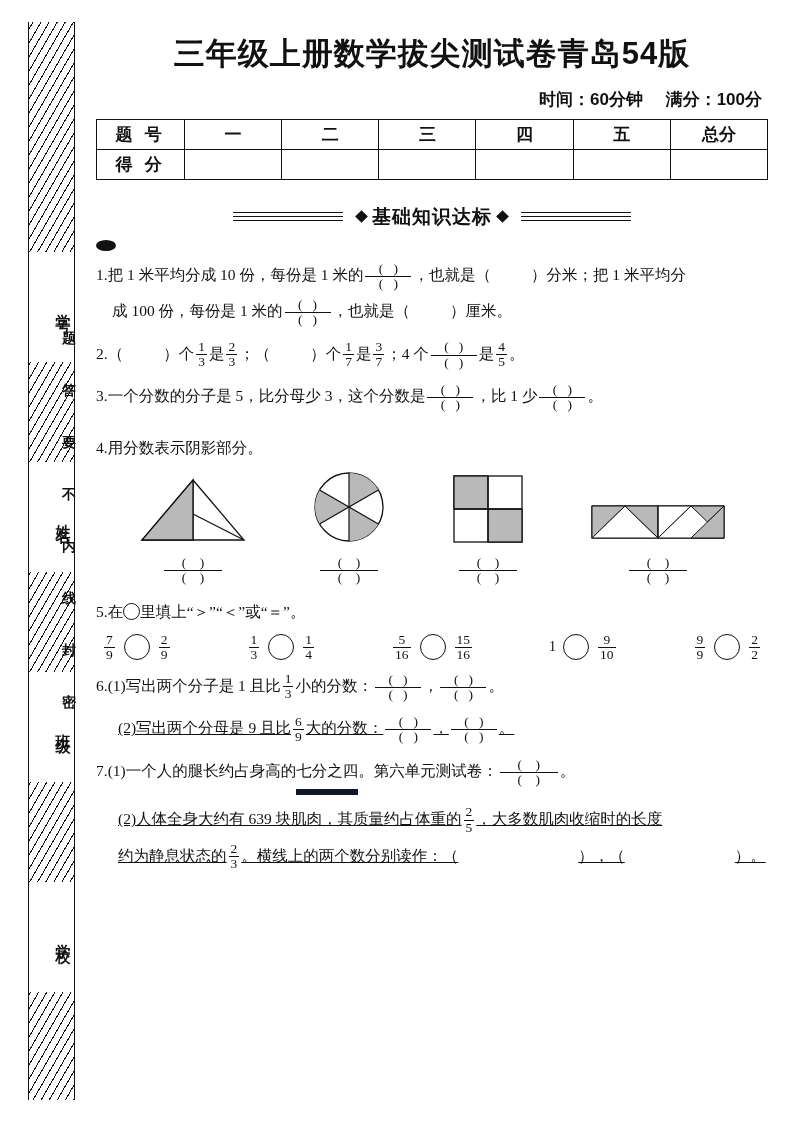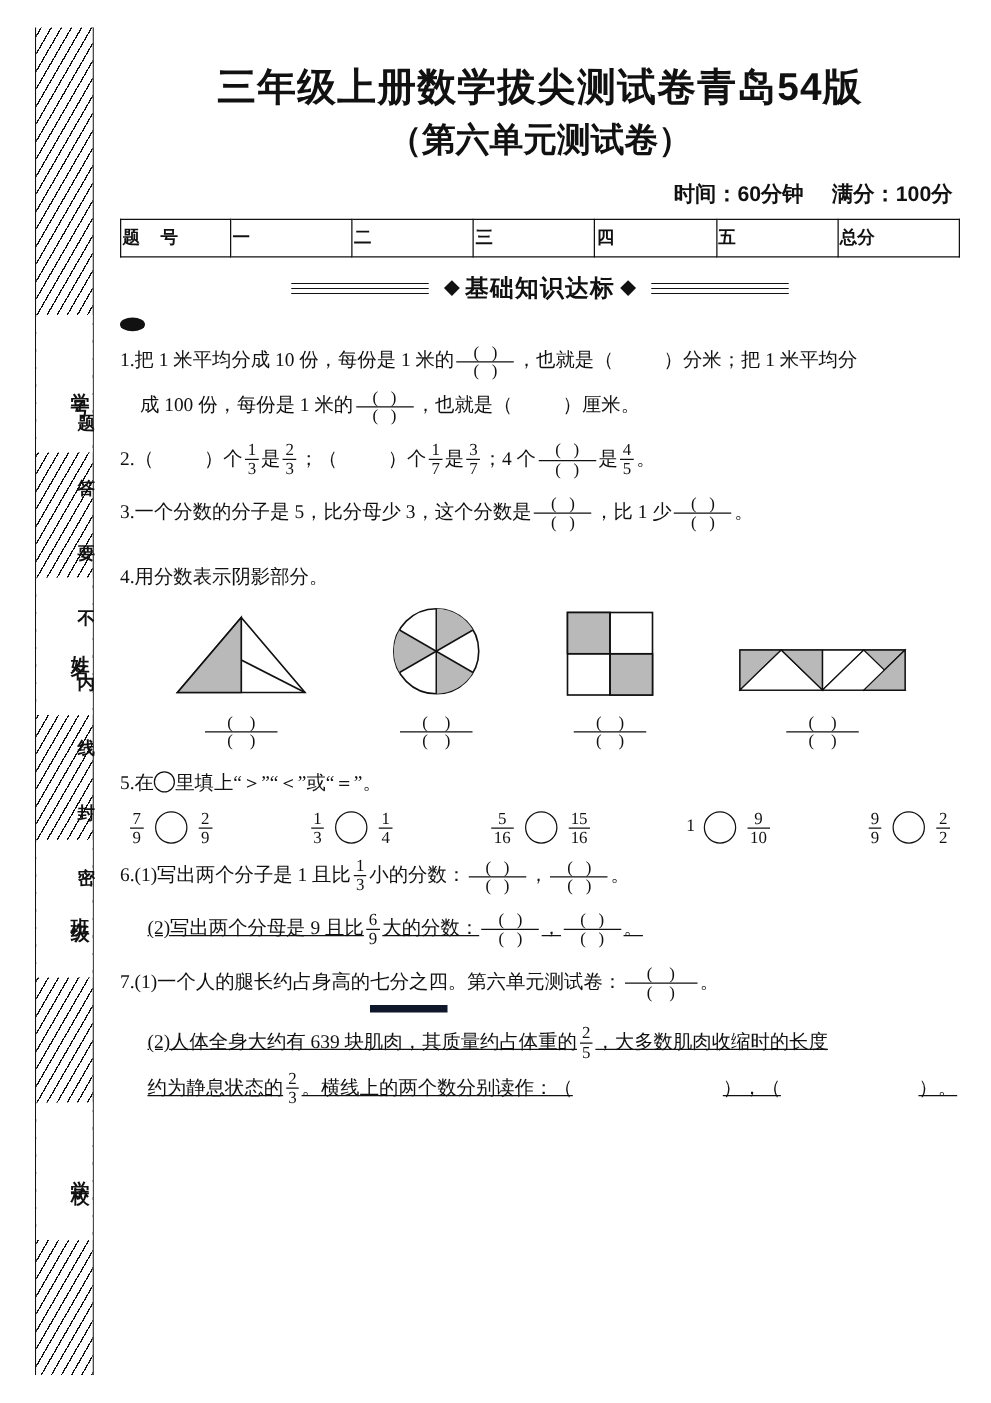--- a/index.html
+++ b/index.html
@@ -47,21 +47,21 @@
     position:absolute; left:56px; top:330px; width:26px; height:460px;
   }
   .seal-mid .ch {
     position:absolute; left:0; width:26px; text-align:center;
     font-family:"Liberation Sans", sans-serif;
     font-size:14px; font-weight:700; color:#111;
   }
 
   
   .content {
-    position:absolute; left:96px; top:40px; width:672px;
+    position:absolute; left:96px; top:24px; width:672px;
   }
   .title {
     text-align:center;
     font-family:"Liberation Sans", sans-serif;
     font-weight:700;
     font-size:31px;
     letter-spacing:1px;
     line-height:1.28;
     margin-top:10px;
   }
@@ -84,29 +84,30 @@
 
   table.score {
     width:100%;
     border-collapse:collapse;
     margin-top:8px;
     table-layout:fixed;
   }
   table.score td {
     border:1px solid #111;
     height:30px;
-    font-size:14px;
-    font-family:Liberation Mono, monospace;
+    text-align:center;
+    font-size:17px;
+    font-family:Liberation Serif, serif;
     font-weight:700;
   }
   table.score td.lbl { width:88px; letter-spacing:4px; }
 
   .section-head {
     display:flex; align-items:center; justify-content:center;
-    margin-top:12px; margin-bottom:6px;
+    margin-top:24px; margin-bottom:6px;
   }
   .section-head .deco {
     flex:0 0 110px; height:10px;
     background: repeating-linear-gradient(to bottom, #111 0px, #111 1px, #fff 1px, #fff 4px);
   }
   .section-head .deco.left { margin-right:8px; }
   .section-head .deco.right { margin-left:8px; }
   .section-head .sq { width:9px; height:9px; background:#111; transform:rotate(45deg); margin:0 6px; }
   .section-head .txt {
     font-family:"Liberation Sans", sans-serif;
@@ -185,37 +186,45 @@
     <div class="ch" style="top:156px;">不</div>
     <div class="ch" style="top:208px;">内</div>
     <div class="ch" style="top:260px;">线</div>
     <div class="ch" style="top:312px;">封</div>
     <div class="ch" style="top:364px;">密</div>
   </div>
 
   <div class="content">
 
     <div class="title">三年级上册数学拔尖测试卷青岛54版</div>
-    <div class="subtitle">（第六单元测试卷）</div>
 
     <div class="meta">
       <span>时间：60分钟</span>
       <span>满分：100分</span>
     </div>
 
     <table class="score">
       <tbody>
           <tr>
         <td class="lbl">题 号</td>
         <td>一</td>
         <td>二</td>
         <td>三</td>
         <td>四</td>
         <td>五</td>
         <td>总分</td>
+      </tr>
+      <tr>
+        <td class="lbl">得 分</td>
+        <td></td>
+        <td></td>
+        <td></td>
+        <td></td>
+        <td></td>
+        <td></td>
       </tr>
     </tbody>
       </table>
 
     <div class="section-head">
       <span class="deco left"></span>
       <span class="sq"></span>
       <span class="txt">基础知识达标</span>
       <span class="sq"></span>
       <span class="deco right"></span>

